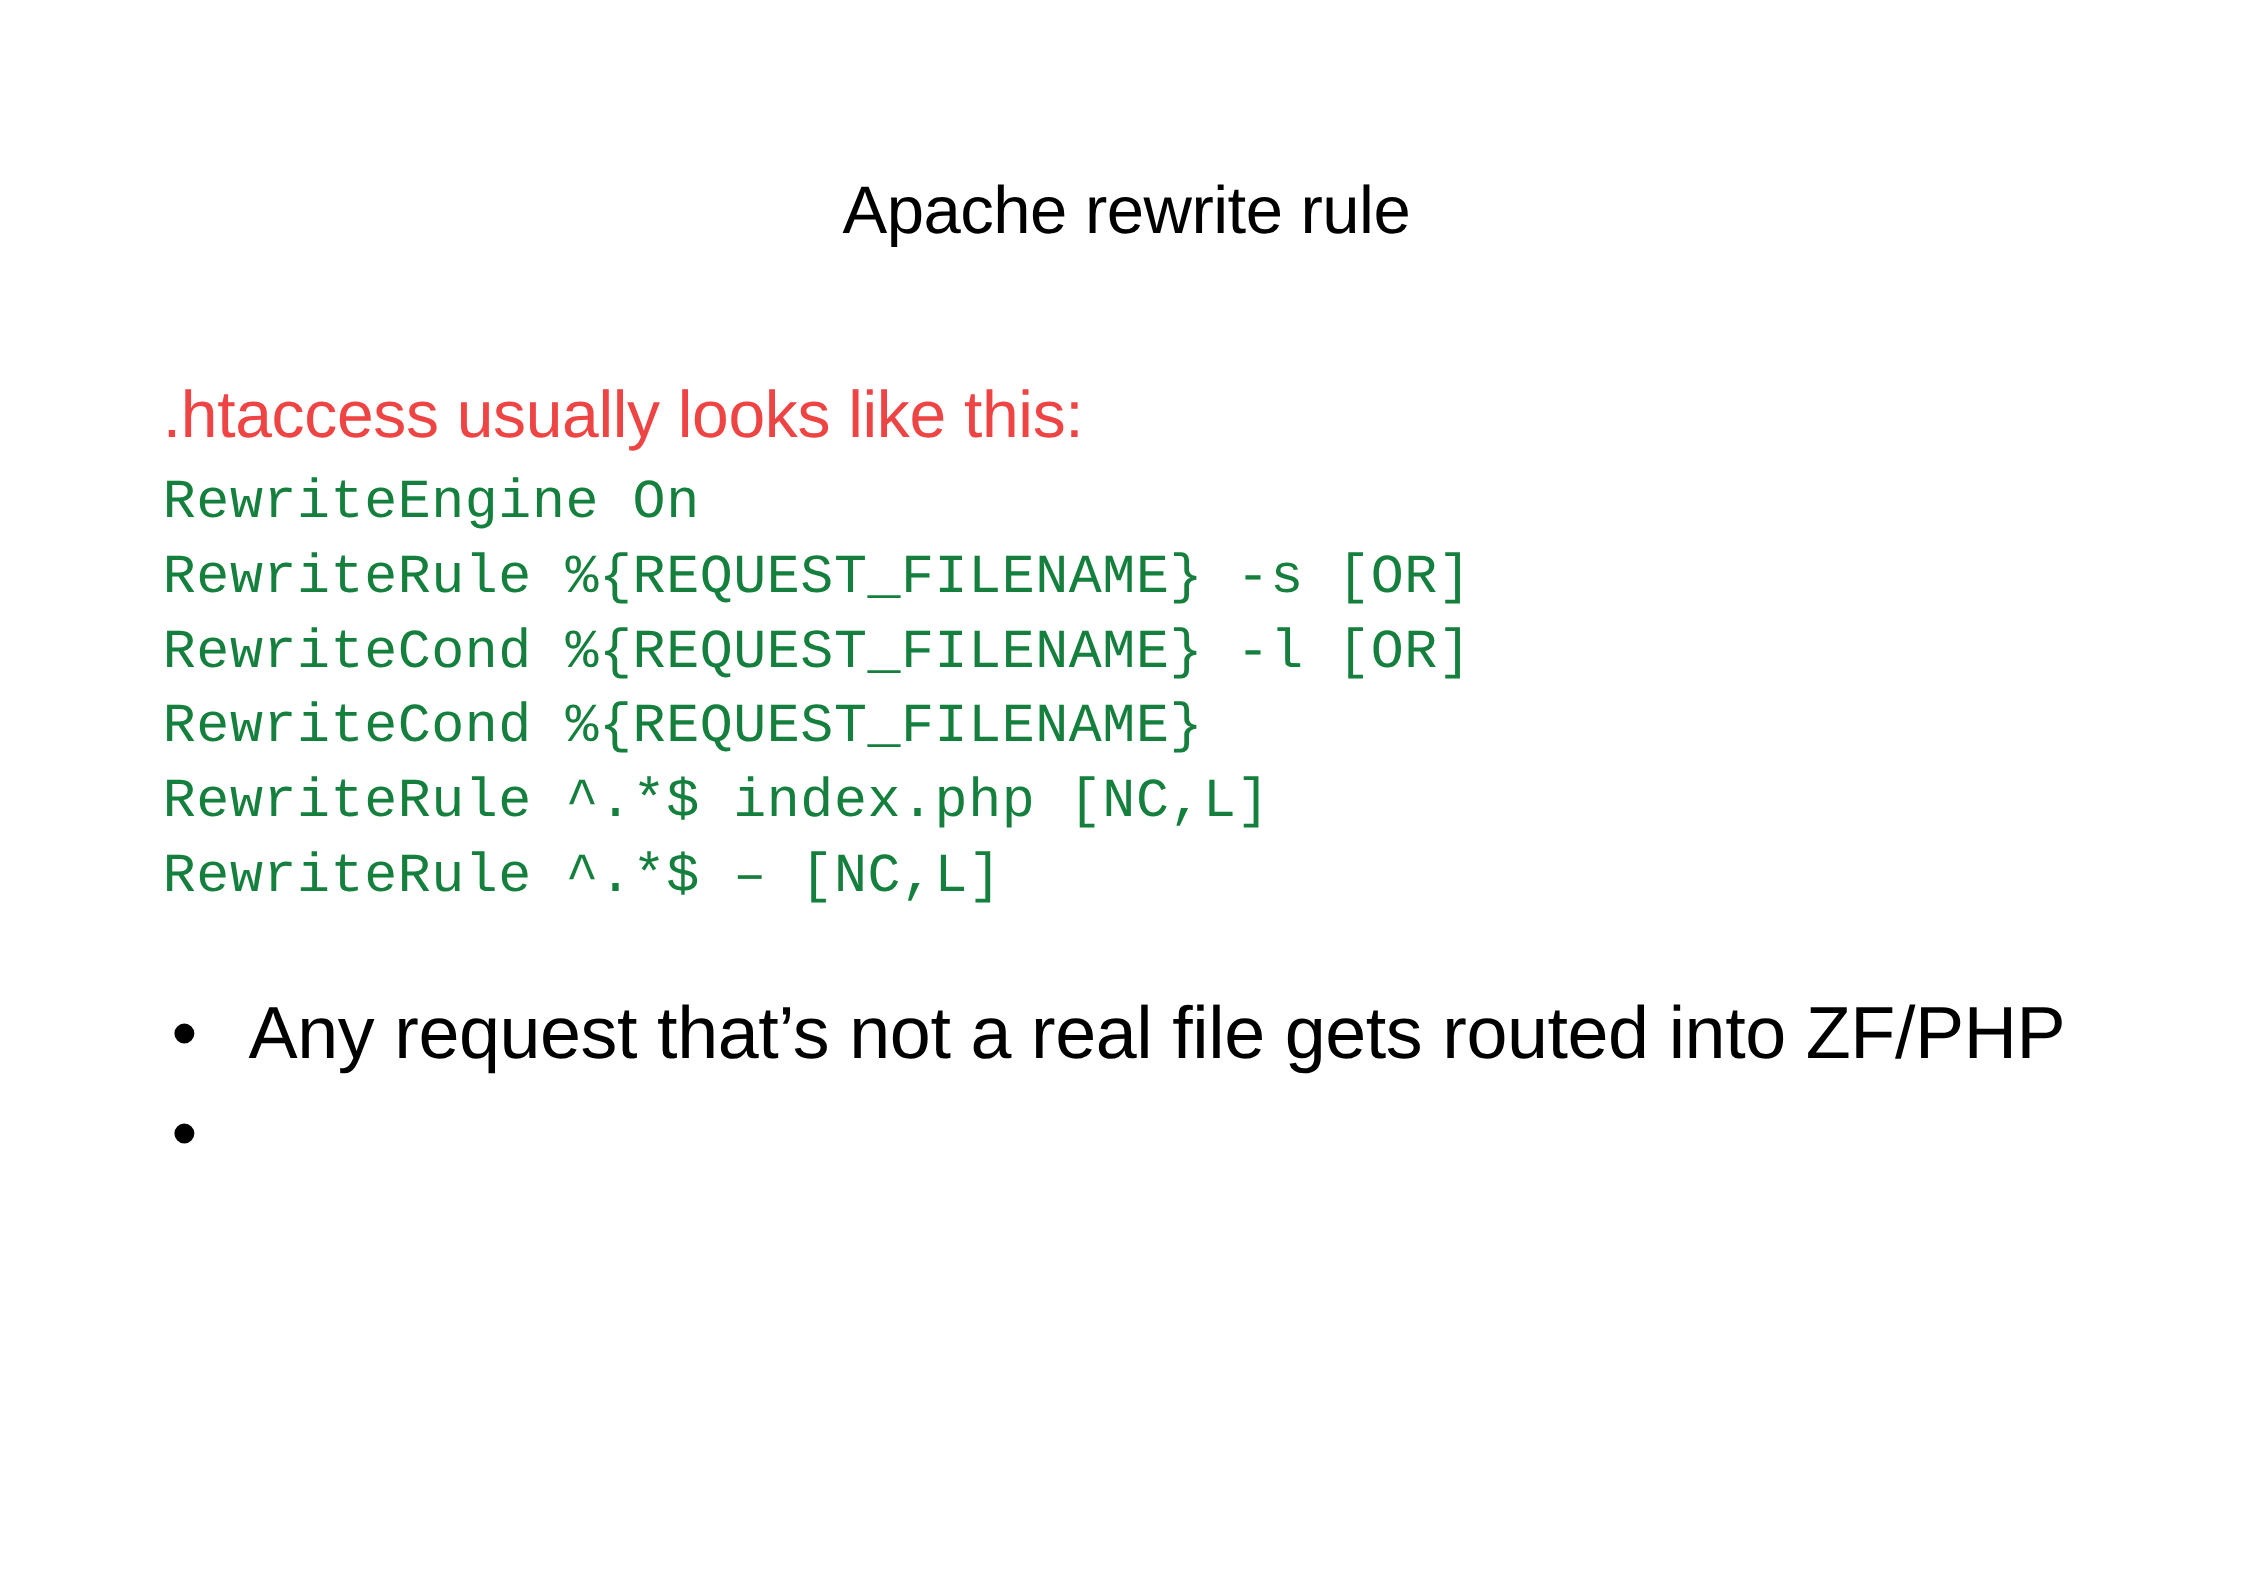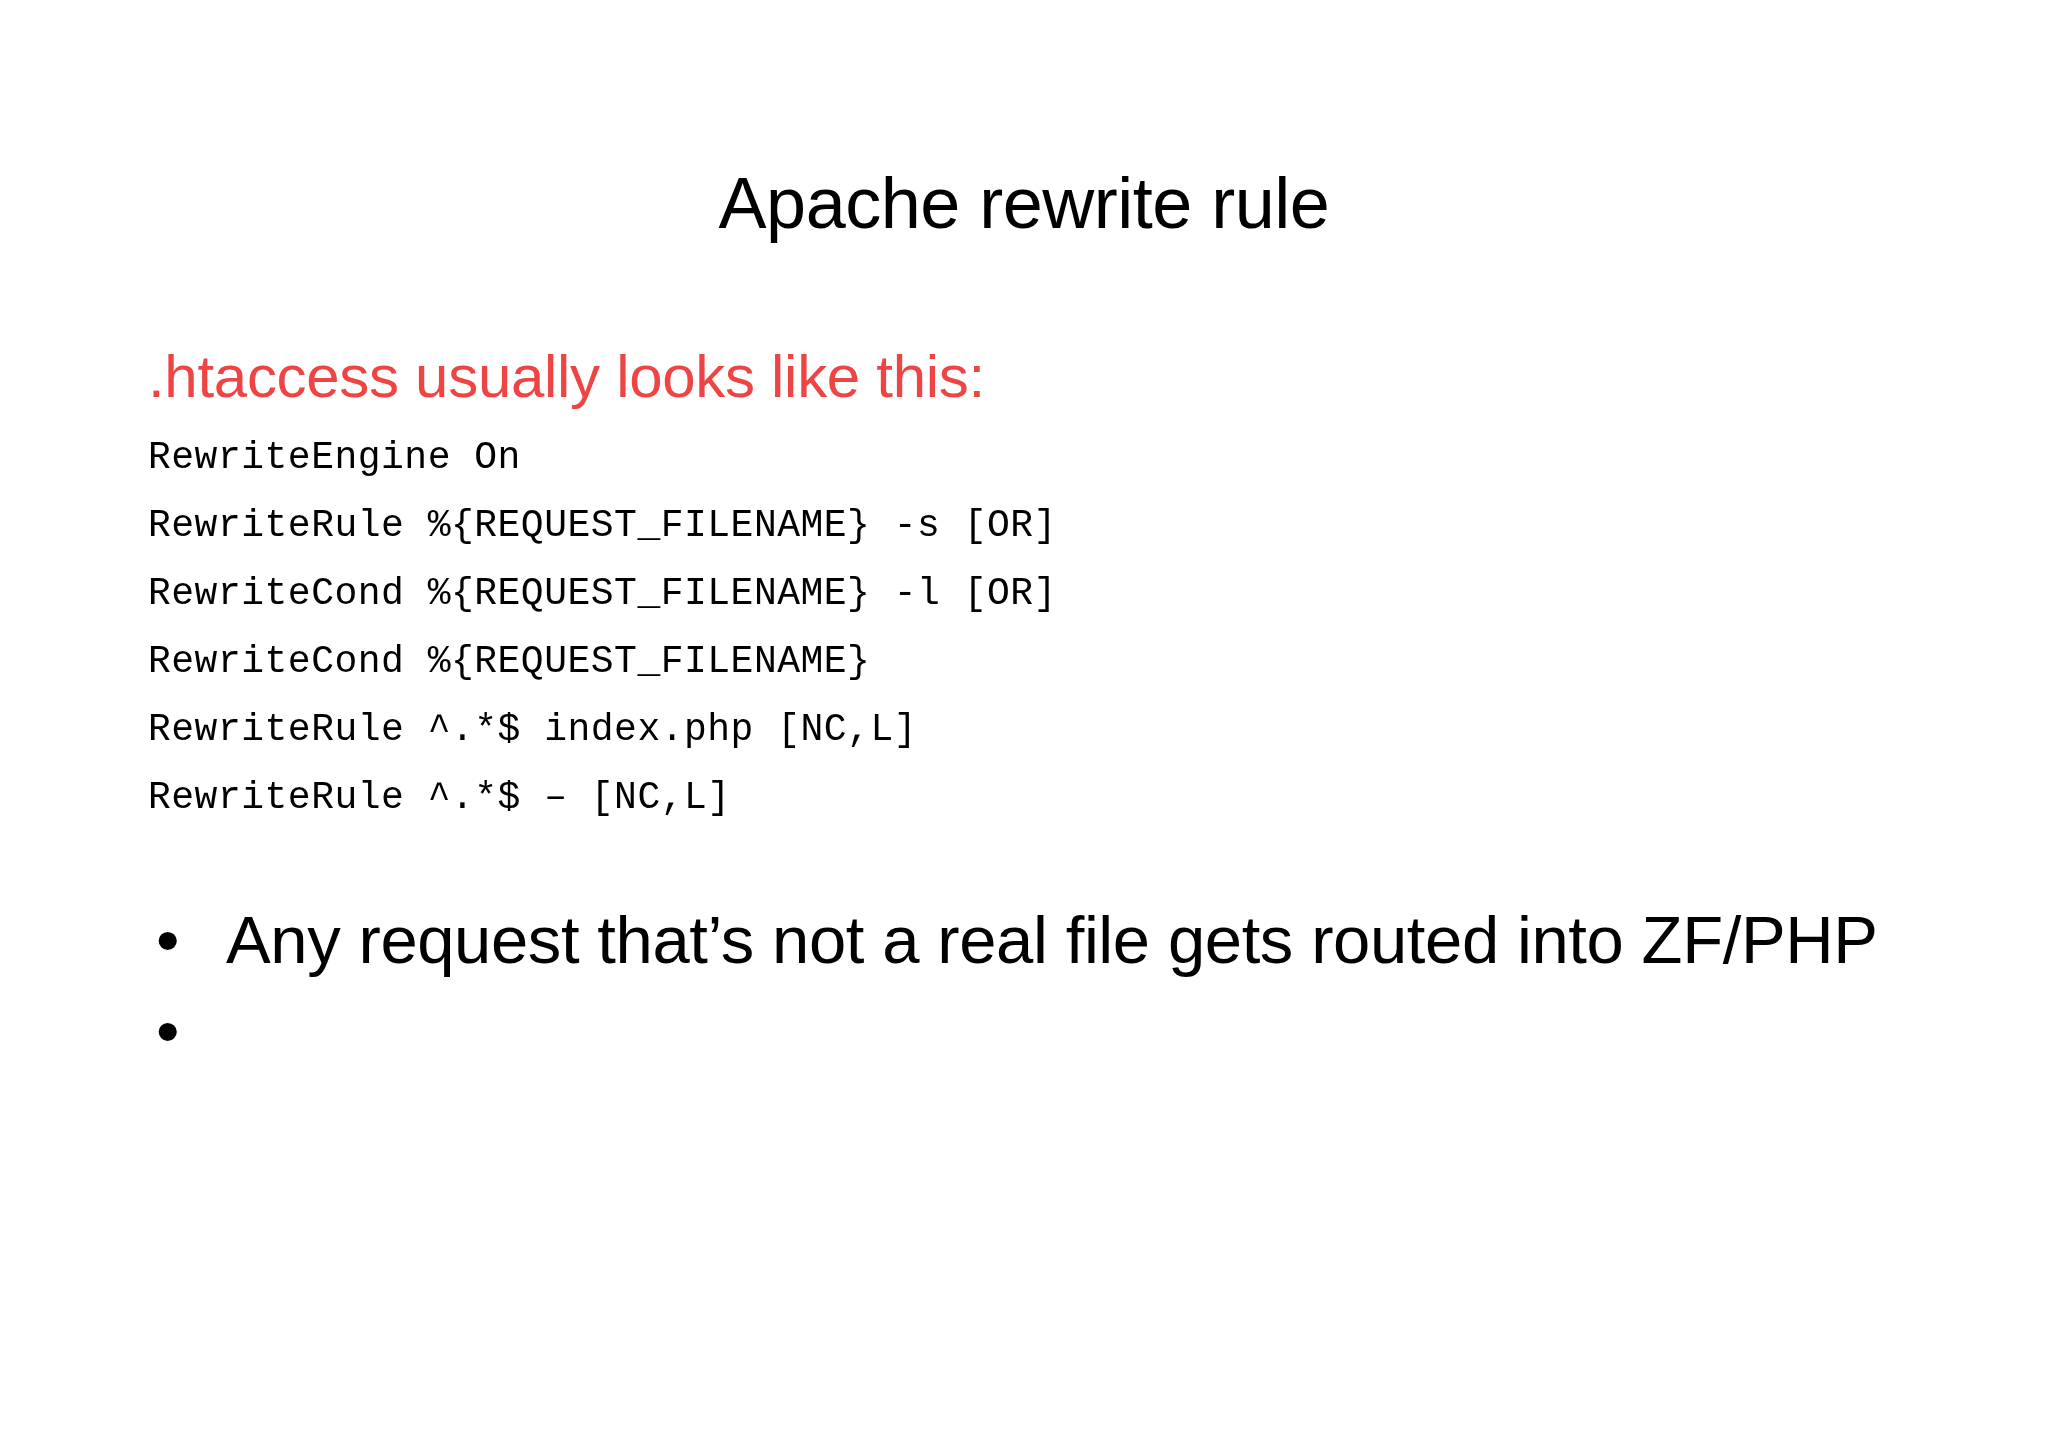--- a/index.html
+++ b/index.html
@@ -25,21 +25,21 @@
   }
 
   
   .slide-title {
     position: absolute;
     left: 0;
     top: 118px;
     width: 2048px;
     text-align: center;
     font-family: "Liberation Sans", sans-serif;
-    font-size: 72px;
+    font-size: 61px;
     line-height: 1.05;
     font-weight: 400;
     letter-spacing: -0.5px;
     color: #000000;
     white-space: nowrap;
   }
 
   
   .body-block {
     position: absolute;
@@ -60,24 +60,24 @@
   }
 
   
   .code-block {
     margin: 0;
     padding: 0;
     list-style: none;
   }
   .code-line {
     font-family: "Liberation Mono", "DejaVu Sans Mono", monospace;
-    font-size: 38px;
+    font-size: 50px;
     line-height: 68px;
     font-weight: 400;
-    color: #000000;
+    color: #15803d;
     white-space: pre;
     letter-spacing: 0.5px;
   }
 
   
   .bullet-list {
     margin: 0;
     padding: 0;
     list-style: none;
     margin-top: 70px;

